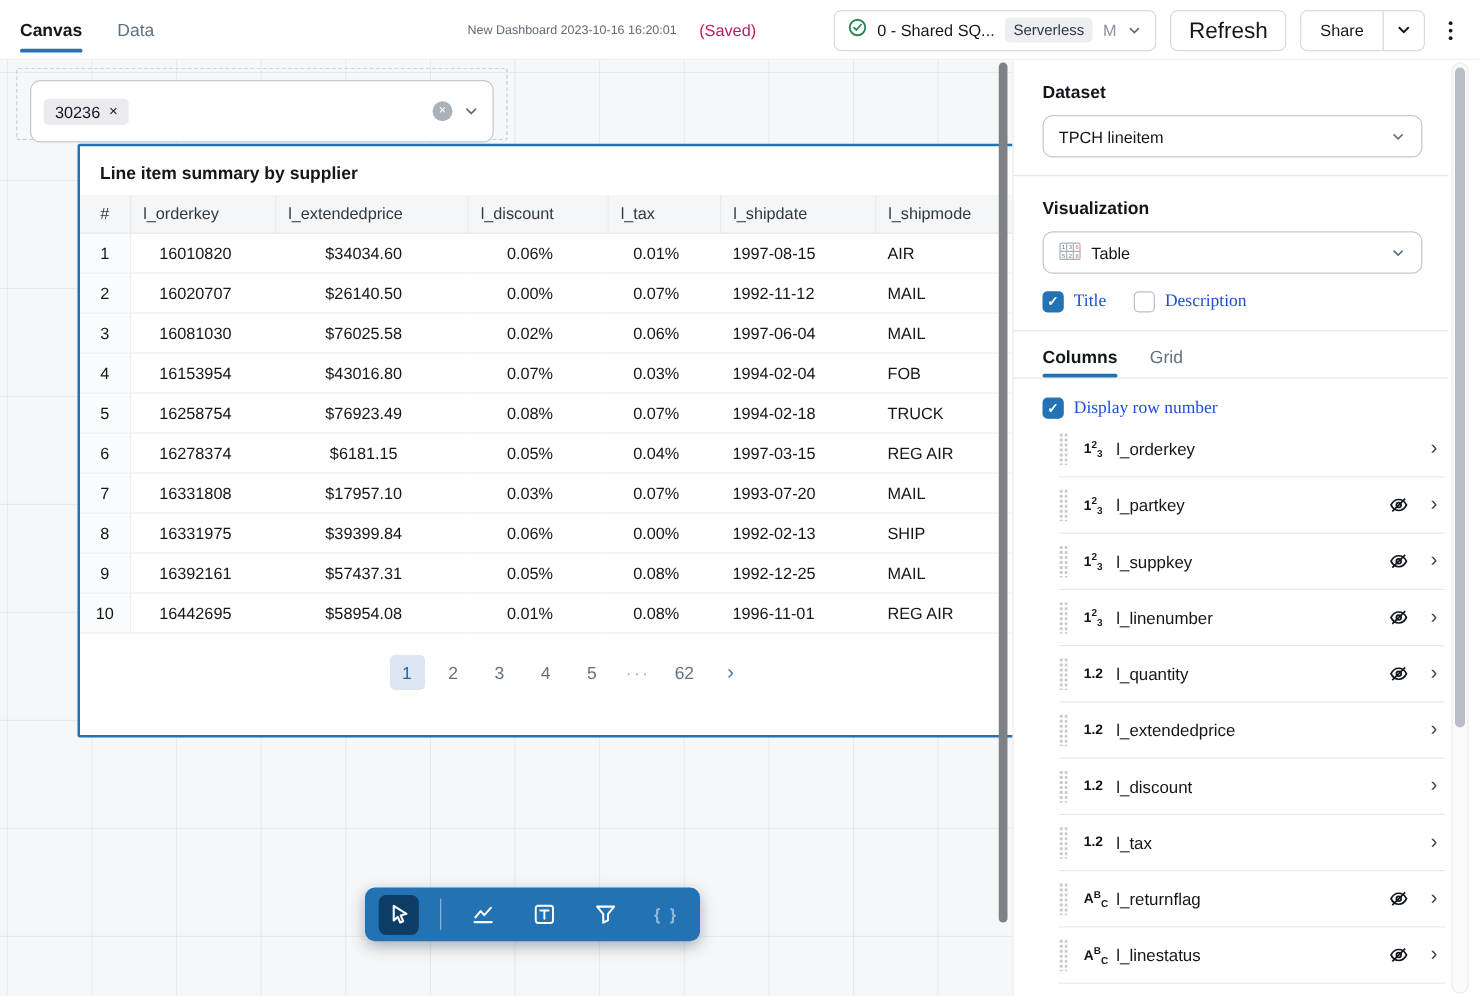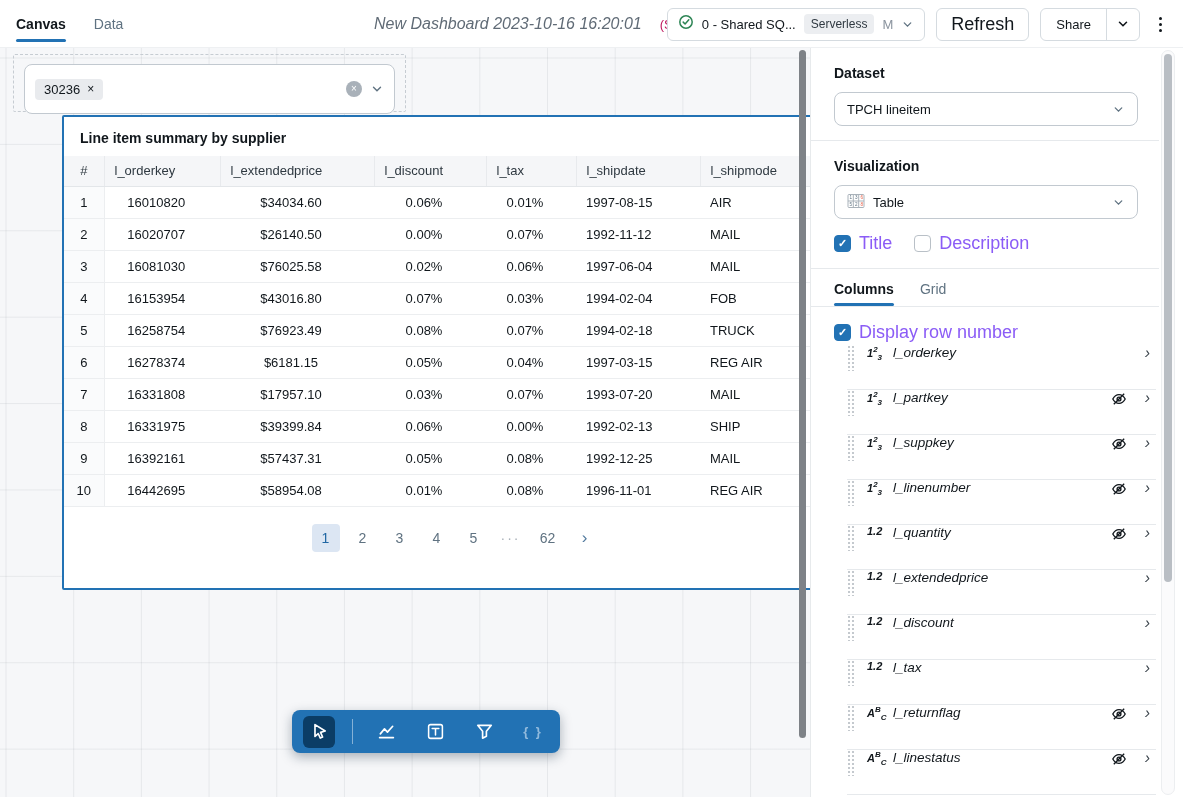--- a/index.html
+++ b/index.html
@@ -6,21 +6,21 @@
   html,body { width:1183px; height:797px; font-family:"Liberation Sans",sans-serif; background:#fff; overflow:hidden; }
   .stage { position:relative; width:1183px; height:797px; background:#fff; }
 
   
   .topbar { position:absolute; left:0; top:0; width:1183px; height:48px; background:#fff; border-bottom:1px solid #EEF0F2; z-index:5; }
   .top-tabs { position:absolute; left:16px; top:0; height:48px; display:flex; gap:28px; align-items:center; }
   .top-tab { font-size:14px; color:#5F7281; cursor:pointer; position:relative; height:48px; display:flex; align-items:center; }
   .top-tab.active { color:#11171C; font-weight:700; }
   .top-tab.active::after { content:""; position:absolute; left:0; right:0; bottom:6px; height:3px; border-radius:2px; background:#2272B4; }
   .title-group { position:absolute; left:374px; top:0; height:48px; display:flex; align-items:center; gap:18px; }
-  .dash-title { font-size:16px; color:#606B76;font-style:italic; }
+  .dash-title { font-size:10px; color:#606B76; }
   .saved { font-size:13px; color:#be185d; }
   .top-right { position:absolute; right:14px; top:7px; height:34px; display:flex; align-items:center; gap:11px; }
   .warehouse-btn { height:33px; display:flex; align-items:center; gap:8px; padding:0 10px; border:1px solid #D5DBE0; border-radius:6px; background:#fff; cursor:pointer; }
   .wh-name { font-size:13px; color:#11171C; }
   .wh-badge { font-size:12px; color:#2F3941; background:#ECEEF1; border-radius:4px; padding:3px 7px; }
   .wh-size { font-size:13px; color:#8A939E; }
   .btn { height:33px; display:flex; align-items:center; padding:0 14px; border:1px solid #D5DBE0; border-radius:6px; background:#fff; font-size:18px; color:#11171C; cursor:pointer; }
   .split-btn { height:33px; display:flex; align-items:stretch; border:1px solid #D5DBE0; border-radius:6px; background:#fff; overflow:hidden; }
   .split-main { display:flex; align-items:center; padding:0 15px; font-size:13px; color:#11171C; cursor:pointer; }
   .split-caret { display:flex; align-items:center; justify-content:center; width:33px; border-left:1px solid #D5DBE0; cursor:pointer; }
@@ -72,28 +72,28 @@
   .sidebar { position:absolute; left:810px; top:48px; width:373px; height:749px; background:#fff; border-left:1px solid #E7EAEC; }
   .sb-inner { position:absolute; left:23px; top:0; width:304px; }
   .sb-label { font-size:14px; font-weight:700; color:#11171C; margin:17px 0 11px 0; }
   .sb-select { height:34px; border:1px solid #C2C9D0; border-radius:8px; background:#fff; display:flex; align-items:center; padding:0 12px; font-size:13px; color:#11171C; cursor:pointer; gap:8px; }
   .sb-select .grow { flex:1; }
   .sb-divider { height:1px; background:#E6E9EC; margin:14px 0 0 -23px; width:348px; }
   .cb-row { display:flex; align-items:center; gap:22px; margin-top:14px; }
   .cb-item { display:flex; align-items:center; gap:8px; cursor:pointer; }
   .checkbox { width:17px; height:17px; border-radius:4px; border:1px solid #B9C0C7; background:#fff; display:flex; align-items:center; justify-content:center; }
   .checkbox.checked { background:#2272B4; border-color:#2272B4; color:#fff; font-size:11px; font-weight:700; }
-  .cb-label { font-size:18px; color:#8b5cf6; }
+  .cb-label { font-size:14px; color:#1d4ed8;font-family:Liberation Serif, serif; }
   .sb-tabs { display:flex; gap:26px; margin-top:12px; position:relative; }
   .sb-tab { font-size:14px; color:#5F7281; padding-bottom:9px; position:relative; cursor:pointer; }
   .sb-tab.active { color:#11171C; font-weight:700; }
   .sb-tab.active::after { content:""; position:absolute; left:0; right:0; bottom:0; height:3px; border-radius:2px; background:#2272B4; }
   .sb-tabs-border { height:1px; background:#E6E9EC; margin-left:-23px; width:348px; }
   .col-list { margin-left:13px; margin-right:-18px; margin-top:2px; }
-  .col-row { display:flex; height:45px; border-bottom:1px solid #E6E9EC; cursor:pointer;font-style:italic; }
+  .col-row { display:flex; align-items:center; height:45px; border-bottom:1px solid #E6E9EC; cursor:pointer; }
   .drag { width:7px; height:26px; margin-right:13px;
     background-image:radial-gradient(circle, #C4C9CE 1.1px, transparent 1.3px);
     background-size:4px 4px; cursor:grab; }
   .ticon { width:26px; font-weight:700; font-size:11px; color:#11171C; white-space:nowrap; }
   .ticon sup { font-size:8px; }
   .ticon sub { font-size:8px; }
   .cname { font-size:13.5px; color:#11171C; }
   .row-spacer { flex:1; }
   .eye { width:18px; height:18px; margin-right:17px; display:flex; align-items:center; }
   .chev-right { color:#3E474F; font-size:16px; margin-right:6px; line-height:1; }

